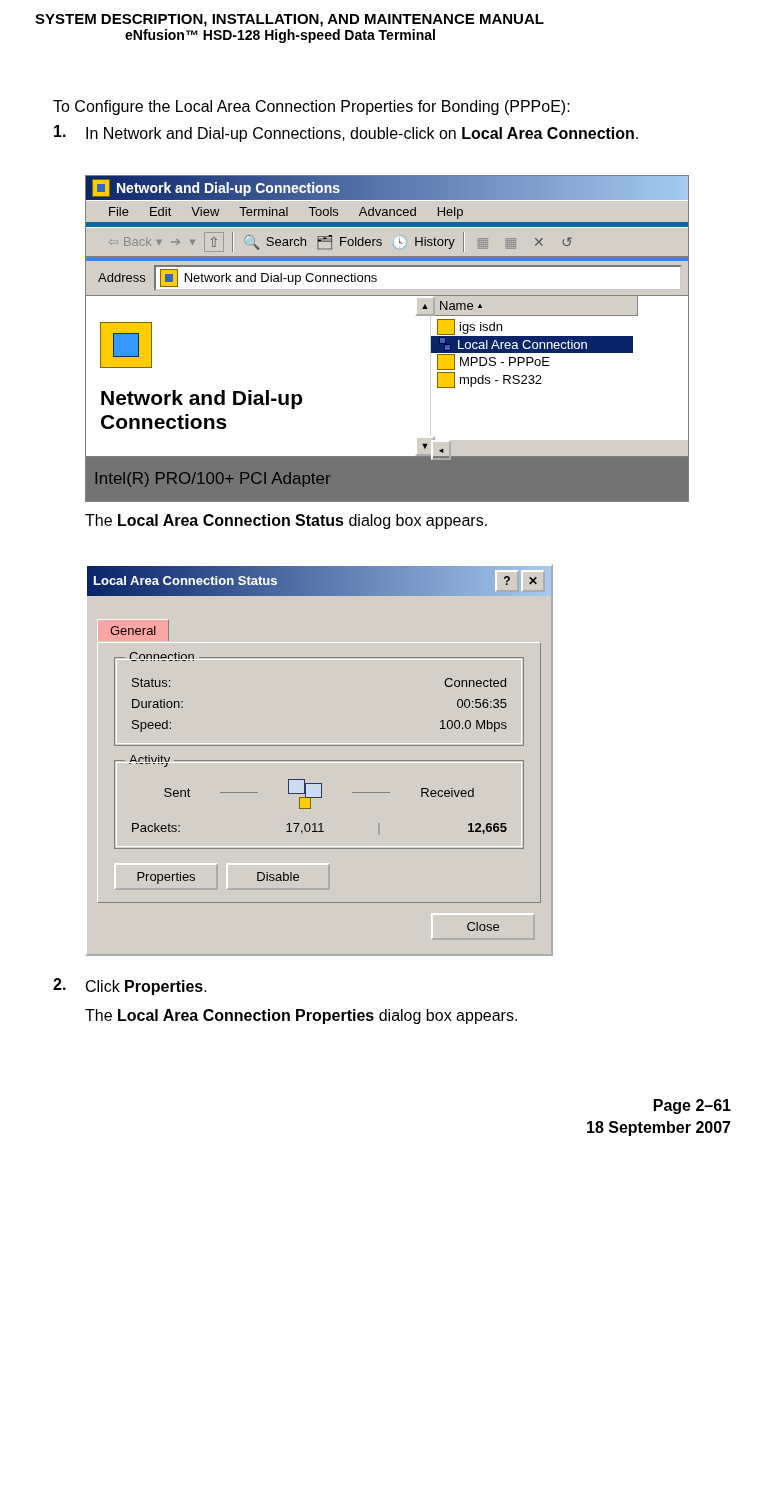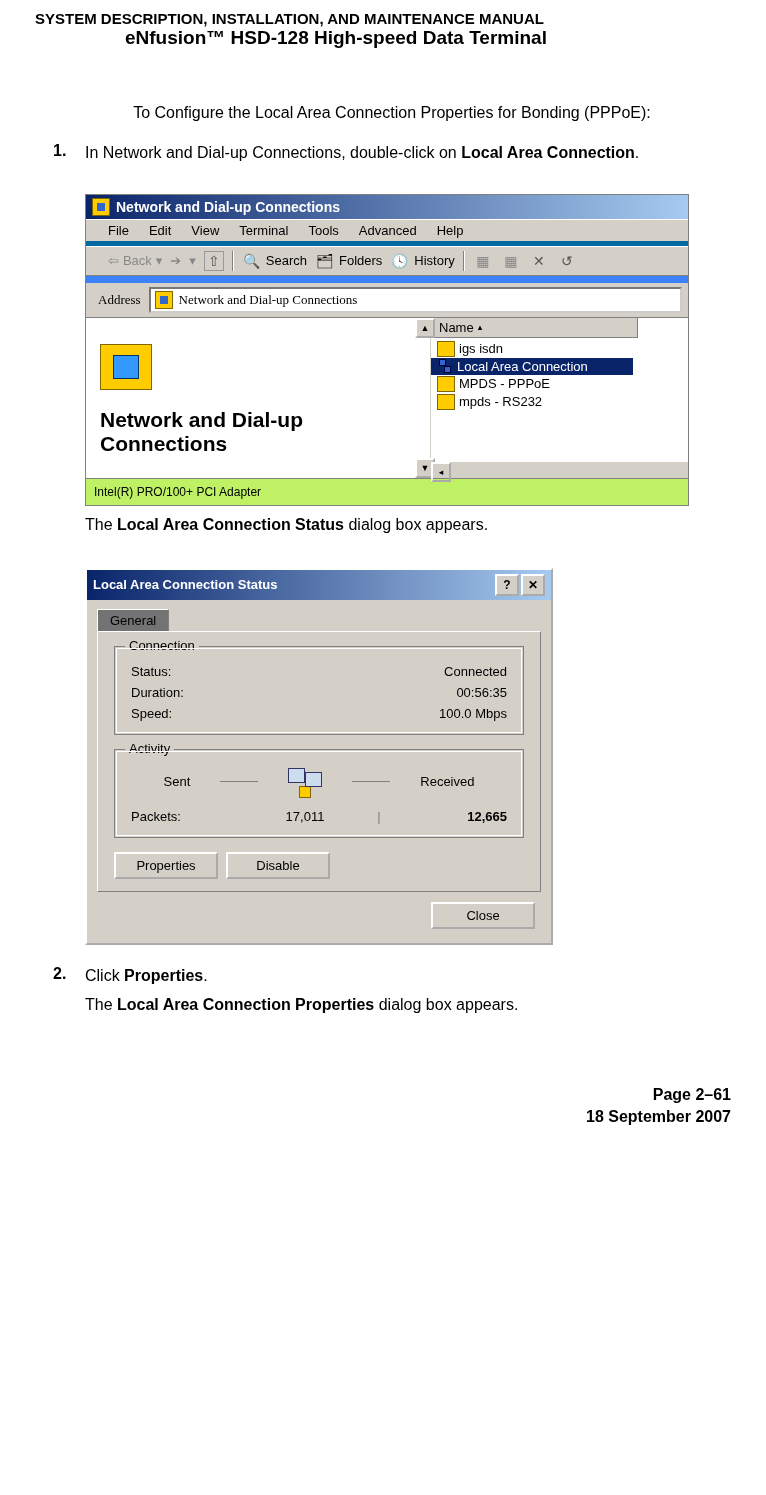--- a/index.html
+++ b/index.html
@@ -13,30 +13,29 @@
   }
   .page {
     padding: 10px 35px 20px 35px;
   }
   .header-line1 {
     font-weight: bold;
     font-size: 15px;
   }
   .header-line2 {
     font-weight: bold;
-    font-size: 19px;
+    font-size: 14px;
     padding-left: 90px;
   }
   .body-text {
     margin-top: 55px;
     padding-left: 18px;
   }
   .intro {
-    margin-bottom: 20px;
-    text-align: center;
+    margin-bottom: 7px;
   }
   .step {
     display: flex;
     margin-bottom: 10px;
   }
   .step-num {
     font-weight: bold;
     width: 32px;
     flex-shrink: 0;
   }
@@ -107,23 +106,22 @@
   }
   .tb-btn { display:flex; align-items:center; gap:4px; color:#000; }
   .back-disabled { color:#888; }
   .addrbar {
     background: #d4d0c8;
     padding: 4px 6px;
     display: flex;
     align-items: center;
     gap: 8px;
     border-bottom: 1px solid #808080;
-    border-top: 7px solid #3b82f6;
+    border-top: 4px solid #3b82f6;
     padding-left: 12px;
-    font-family: Liberation Serif, serif;
   }
   .addr-field {
     background:#fff;
     border: 2px inset #ccc;
     flex:1;
     padding: 2px 4px;
     display:flex;
     align-items:center;
     gap:6px;
   }
@@ -188,23 +186,23 @@
   .lan-icon::before{content:"";position:absolute;top:0;left:2px;width:5px;height:5px;background:#36c;border:1px solid #003;}
   .lan-icon::after{content:"";position:absolute;bottom:0;right:2px;width:5px;height:5px;background:#36c;border:1px solid #003;}
   .hscroll {
     display:flex;
     position:absolute; bottom:0; left:0; right:0;
     background:#d4d0c8; height:16px;
   }
   .hscroll-btn{width:16px;height:16px;border:2px outset #fff;display:flex;align-items:center;justify-content:center;font-size:9px;}
   .statusbar {
     border-top:1px solid #808080;
-    background:#bef264;
-    padding:6px 8px;
-    font-size:12px;
+    background:#737373;
+    padding:12px 8px;
+    font-size:17px;
   }
 
   
   .win2 {
     width: 464px;
     border: 2px outset #fff;
     background:#d4d0c8;
     font-family: Tahoma, Arial, sans-serif;
     font-size:13px;
   }
@@ -219,29 +217,29 @@
   .titlebar2 .spacer{flex:1}
   .tbtn {
     width:20px;height:18px;background:#d4d0c8;border:2px outset #fff;
     color:#000;font-weight:bold;font-size:12px;
     display:flex;align-items:center;justify-content:center;
     margin-left:2px;
   }
   .tabstrip { padding: 8px 10px 0 10px; }
   .tab {
     display:inline-block;
-    background:#737373;
+    background:#fca5a5;
     border-top:1px solid #fff;border-left:1px solid #fff;border-right:1px solid #808080;
     padding:3px 12px;
-    position:relative; top:1px; z-index:2;
+    position:relative; top:15px; z-index:2;
   }
   .tabpanel {
     border:1px solid #fff;
     border-right-color:#808080; border-bottom-color:#808080;
-    margin: 1px 10px 10px 10px;
+    margin: 16px 10px 10px 10px;
     padding: 14px 16px 12px 16px;
     background:#d4d0c8;
   }
   .grp {
     border:1px solid #808080;
     border-top-color:#808080;
     position:relative;
     padding: 14px 14px 10px 14px;
     margin-bottom: 14px;
   }

